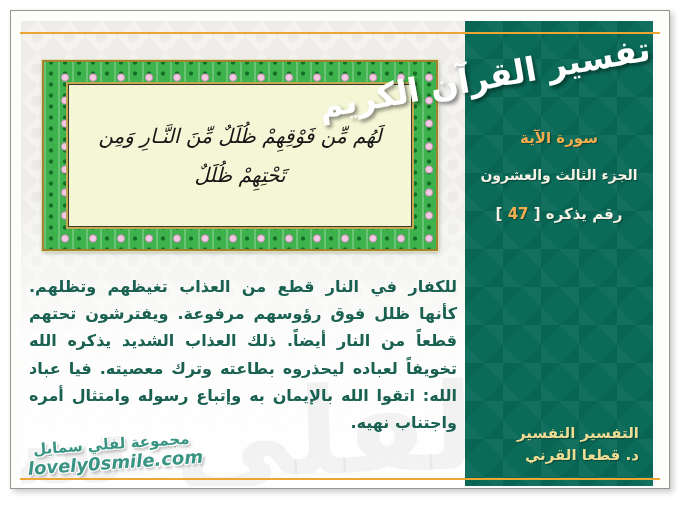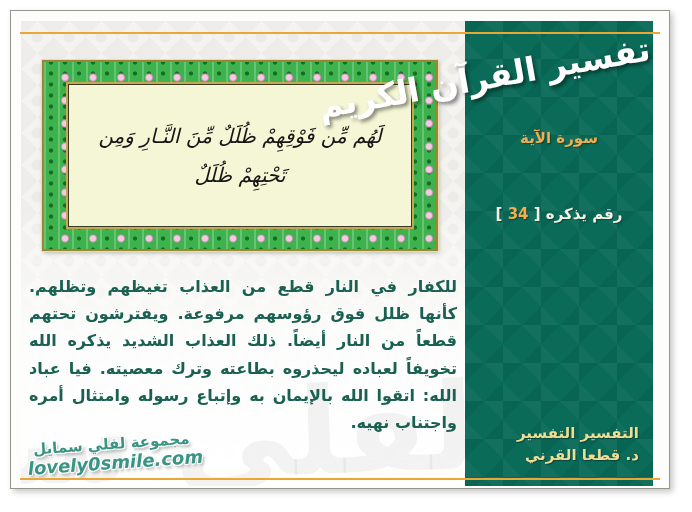--- a/index.html
+++ b/index.html
@@ -148,23 +148,24 @@
       </div>
 
     </div>
 
     <div class="sidebar">
 
       <div class="sb-title">تفسير القرآن الكريم</div>
 
       <div class="sb-item gold sb-surah">سورة الآية</div>
 
+      <div class="sb-item sb-juz">الجزء الثالث والعشرون</div>
 
       <div class="sb-item sb-surah-num">
-        <span>رقم يذكره [ </span><span class="sb-num-gold">34</span><span> ]</span>
+        <span>رقم يذكره [ </span><span class="sb-num-gold">47</span><span> ]</span>
       </div>
 
 
       <div class="sb-footer">
         <div>التفسير التفسير</div>
         <div>د. قطعا القرني</div>
       </div>
 
     </div>
 

